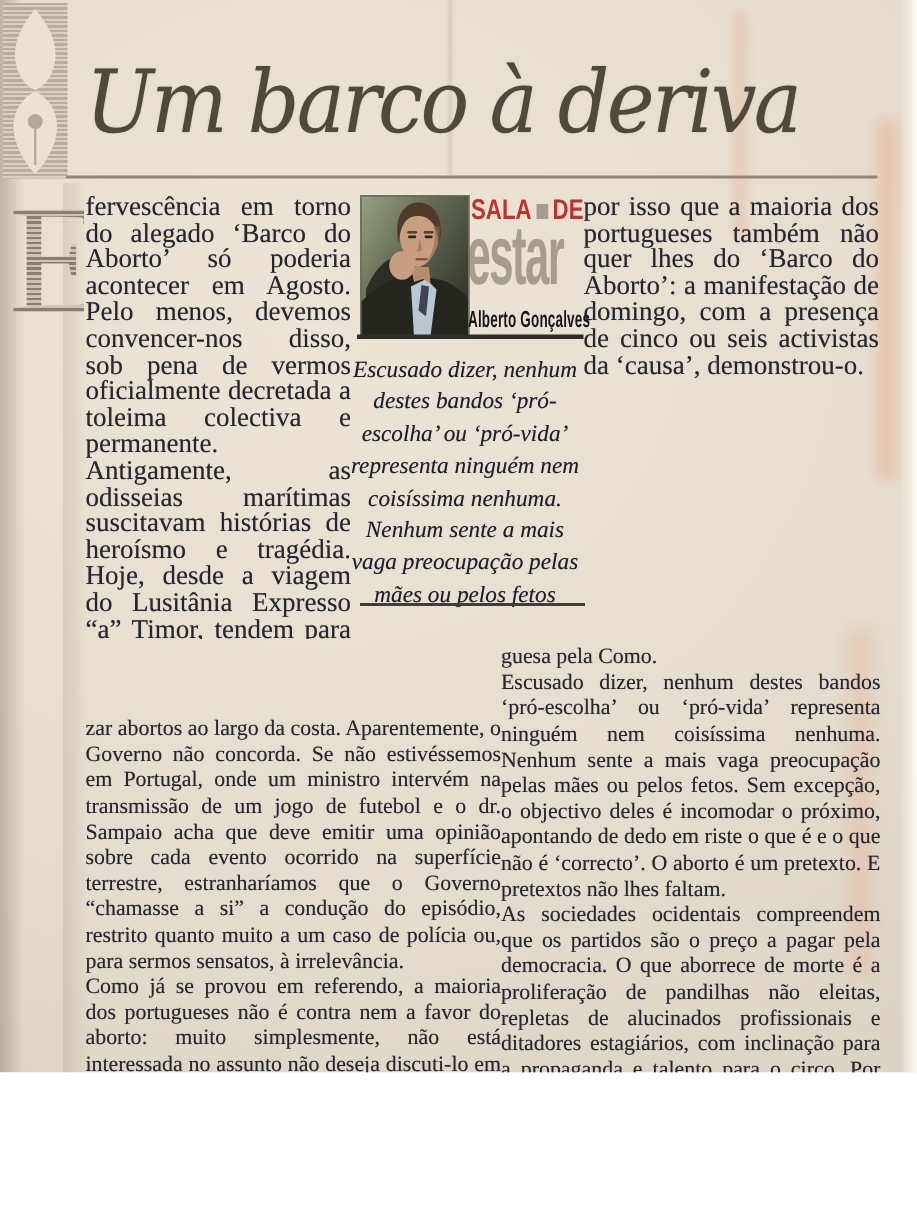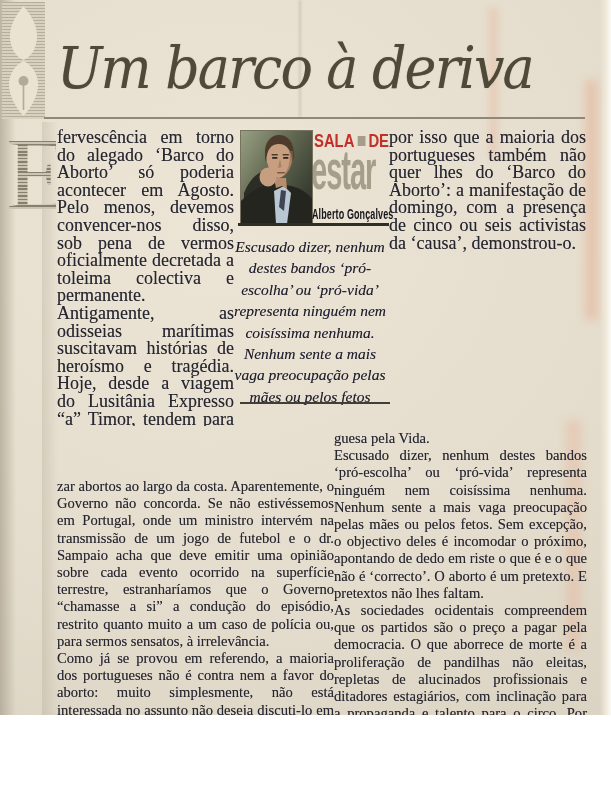--- a/index.html
+++ b/index.html
@@ -133,21 +133,21 @@
 
   <div id="col3" class="abs body-col col-top">
       <p>por isso que a maioria dos portugueses também não quer lhes do ‘Barco do Aborto’: a manifestação de domingo, com a presença de cinco ou seis activistas da ‘causa’, demonstrou-o.</p>
     </div>
 
   <div id="colbl" class="abs body-col col-bottom">
       <p>zar abortos ao largo da costa. Aparentemente, o Governo não concorda. Se não estivéssemos em Portugal, onde um ministro intervém na transmissão de um jogo de futebol e o dr. Sampaio acha que deve emitir uma opinião sobre cada evento ocorrido na superfície terrestre, estranharíamos que o Governo “chamasse a si” a condução do episódio, restrito quanto muito a um caso de polícia ou, para sermos sensatos, à irrelevância.</p>
       <p>Como já se provou em referendo, a maioria dos portugueses não é contra nem a favor do aborto: muito simplesmente, não está interessada no assunto não deseja discuti-lo em público. Quando as pessoas precisam, abortam, e, regra geral, não o fazem em Espanha, nem em condições sinistras, nem morrem ou são presas ou “humilhadas” em consequência. Fazem-no, apenas, e depois voltam à vidinha sem fantasmas. Conheço dezenas de exemplos. Conhecemos todos. É</p>
     </div>
   <div id="colbr" class="abs body-col col-bottom">
-      <p>guesa pela Vida.</p>
+      <p>guesa pela Como.</p>
       <p>Escusado dizer, nenhum destes bandos ‘pró-escolha’ ou ‘pró-vida’ representa ninguém nem coisíssima nenhuma. Nenhum sente a mais vaga preocupação pelas mães ou pelos fetos. Sem excepção, o objectivo deles é incomodar o próximo, apontando de dedo em riste o que é e o que não é ‘correcto’. O aborto é um pretexto. E pretextos não lhes faltam.</p>
       <p>As sociedades ocidentais compreendem que os partidos são o preço a pagar pela democracia. O que aborrece de morte é a proliferação de pandilhas não eleitas, repletas de alucinados profissionais e ditadores estagiários, com inclinação para a propaganda e talento para o circo. Por estes dias, cientistas suíços anunciaram que repreender os outros desperta uma zona do cérebro associada ao prazer. Não é exactamente uma novidade.</p>
     </div>
 
   <div class="abs signature">albertog@exemplos.pt</div>
 
   <div class="abs edge-right"></div>
   <div class="abs bottom-strip"></div>
 </div>
 

